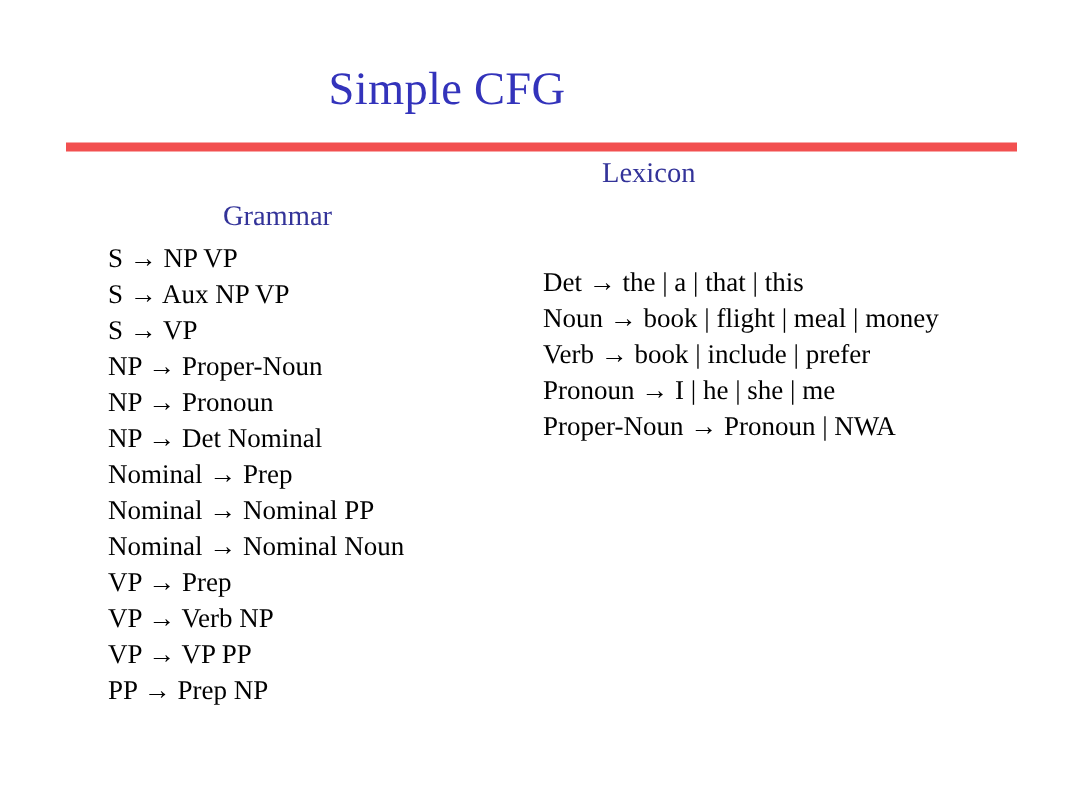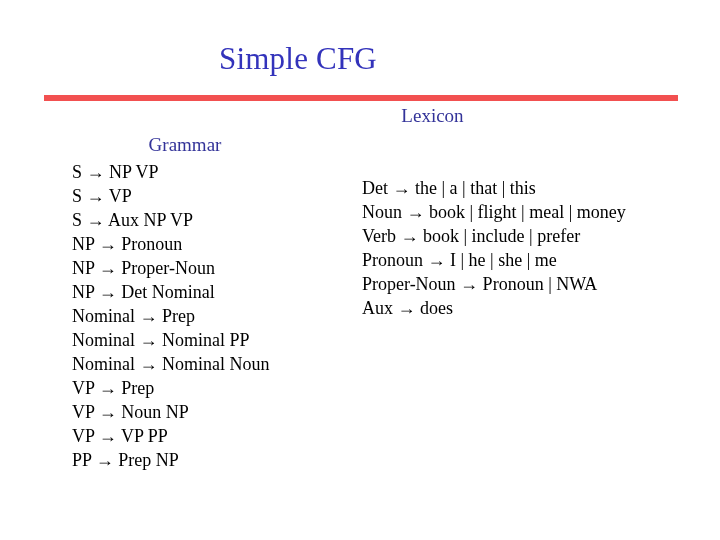--- a/index.html
+++ b/index.html
@@ -102,36 +102,35 @@
   <div class="slide-title">Simple CFG</div>
 
   <div class="title-rule"></div>
 
   <div class="col-header grammar">Grammar</div>
 
   <div class="col-header lexicon">Lexicon</div>
 
   <ul class="rule-list grammar">
     <li>S → NP VP</li>
+    <li>S → Aux NP VP</li>
     <li>S → VP</li>
-    <li>S → Aux NP VP</li>
+    <li>NP → Proper-Noun</li>
     <li>NP → Pronoun</li>
-    <li>NP → Proper-Noun</li>
     <li>NP → Det Nominal</li>
     <li>Nominal → Prep</li>
     <li>Nominal → Nominal PP</li>
     <li>Nominal → Nominal Noun</li>
     <li>VP → Prep</li>
-    <li>VP → Noun NP</li>
+    <li>VP → Verb NP</li>
     <li>VP → VP PP</li>
     <li>PP → Prep NP</li>
   </ul>
 
   <ul class="rule-list lexicon">
     <li>Det → the | a | that | this</li>
     <li>Noun → book | flight | meal | money</li>
     <li>Verb → book | include | prefer</li>
     <li>Pronoun → I | he | she | me</li>
     <li>Proper-Noun → Pronoun | NWA</li>
-    <li>Aux → does</li>
   </ul>
 
 </div>
 
 </body></html>

